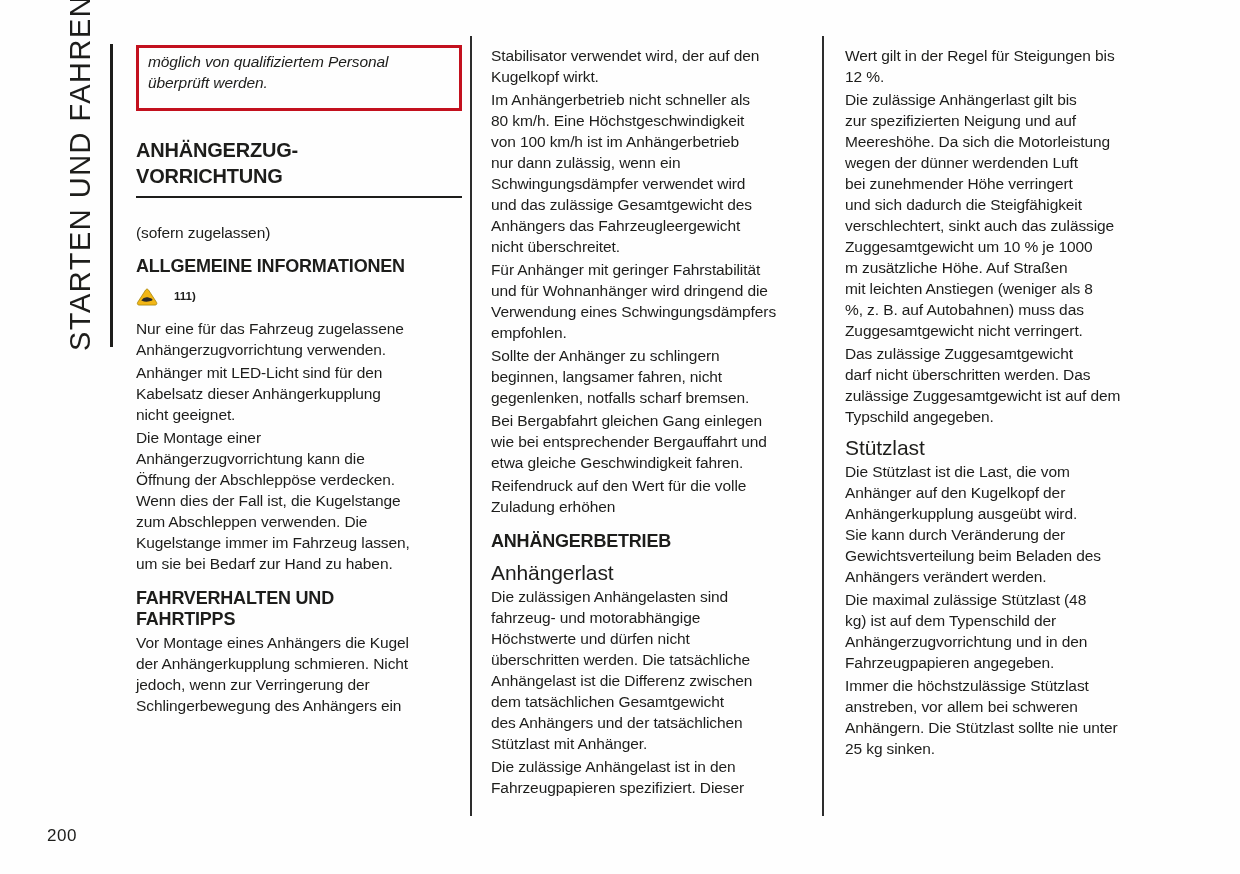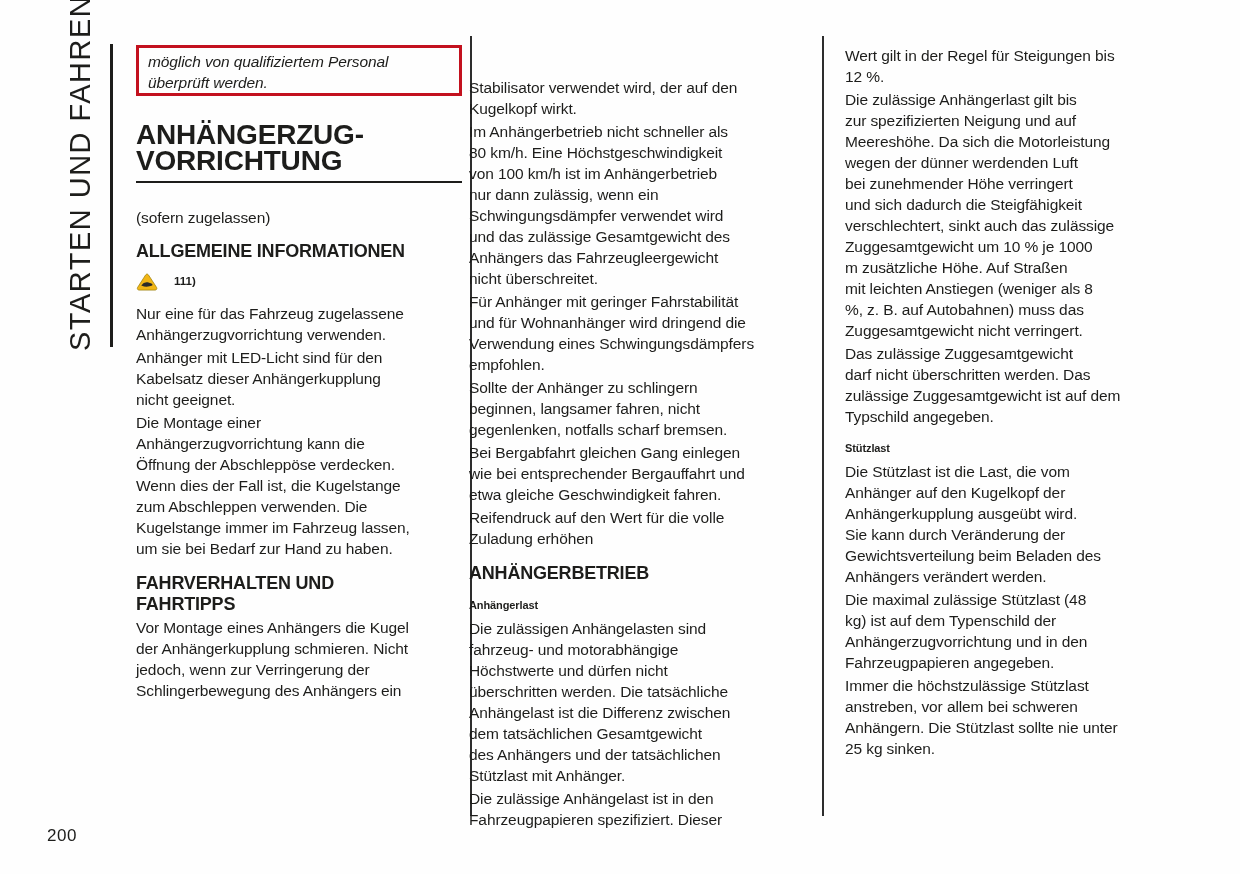--- a/index.html
+++ b/index.html
@@ -21,37 +21,37 @@
   }
 
   
   .col-divider { position:absolute; top:36px; height:780px; width:2px; background:#2d2d2d; }
   .divider-1 { left:470px; }
   .divider-2 { left:822px; }
 
   
   .col { position:absolute; top:45px; font-size:15.5px; line-height:21px; letter-spacing:-0.1px; }
   .col-1 { left:136px; width:326px; }
-  .col-2 { left:469px; width:324px;margin-top:32px; }
+  .col-2 { left:491px; width:324px; }
   .col-3 { left:845px; width:332px; }
 
   p.body { margin:0 0 2px 0; white-space:pre-line; }
 
   .redbox {
     border:3px solid var(--accent-red,#c3111e);
-    padding:3px 9px 0; margin:0 0 26px 0;
+    padding:3px 9px 15px; margin:0 0 26px 0;
   }
   .redbox p { margin:0; font-style:italic; white-space:pre-line; }
 
-  h1 { font-size:28px; line-height:26px; font-weight:bold; margin:0; letter-spacing:-0.2px; white-space:pre-line; }
+  h1 { font-size:20px; line-height:26px; font-weight:bold; margin:0; letter-spacing:-0.2px; white-space:pre-line; }
   .h1-rule { height:2px; background:#1d1d1b; margin:7px 0 0 0; }
   .subtitle { margin:24px 0 0 0; white-space:pre-line; }
   h2 { font-size:18px; line-height:21px; font-weight:bold; margin:13px 0 0 0; letter-spacing:-0.2px; white-space:pre-line; }
   h2.spaced { margin:14px 0 2px 0; }
-  h3 { font-size:11px; line-height:20px; font-weight:bold; margin:11px 0 3px 0; }
+  h3 { font-size:21px; line-height:20px; font-weight:normal; margin:11px 0 3px 0; }
 
   .icon-row { display:flex; align-items:center; gap:16px; margin:9px 0 11px 0; }
   .warn-icon { display:inline-block; width:22px; height:18px; }
   .ref { font-size:11.5px; font-weight:bold; letter-spacing:0; }
 
   .pagenum { position:absolute; left:47px; top:826px; font-size:17px; letter-spacing:0.5px; color:#1d1d1b; }
 </style>
 </head>
 <body>
 

